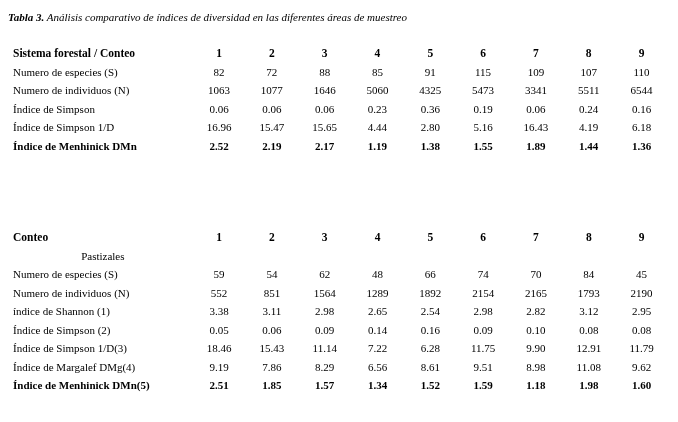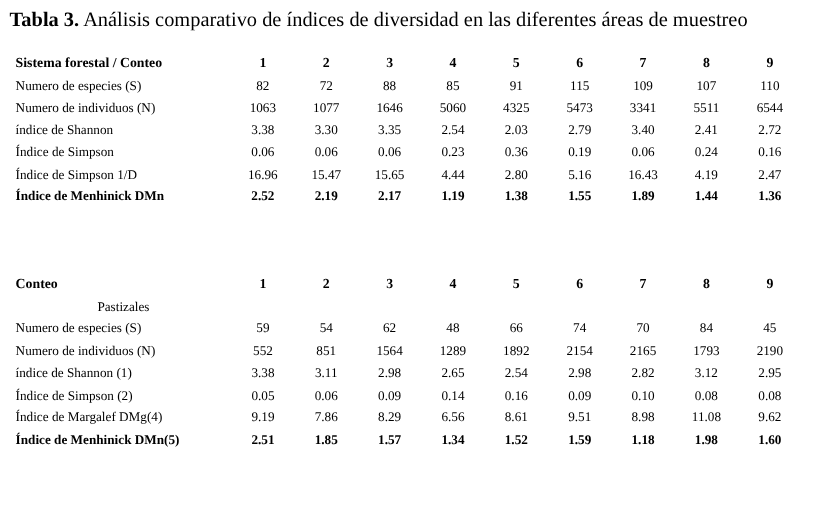--- a/index.html
+++ b/index.html
@@ -19,23 +19,24 @@
     width: 678px;
     height: 422px;
     padding: 0;
     box-sizing: border-box;
   }
   .caption {
     position: absolute;
     left: 8px;
     top: 10px;
     right: 8px;
-    font-size: 17px;
+    font-size: 11px;
     line-height: 14px;
     font-family: "Liberation Serif", serif;
+    font-style: italic;
   }
   .caption .cap-label {
     font-weight: bold;
   }
   table.data {
     position: absolute;
     left: 10px;
     width: 658px;
     border-collapse: collapse;
     font-size: 11px;
@@ -120,32 +121,20 @@
         <td class="num-cell">1077</td>
         <td class="num-cell">1646</td>
         <td class="num-cell">5060</td>
         <td class="num-cell">4325</td>
         <td class="num-cell">5473</td>
         <td class="num-cell">3341</td>
         <td class="num-cell">5511</td>
         <td class="num-cell">6544</td>
       </tr>
       <tr>
-        <td class="label-cell">índice de Shannon</td>
-        <td class="num-cell">3.38</td>
-        <td class="num-cell">3.30</td>
-        <td class="num-cell">3.35</td>
-        <td class="num-cell">2.54</td>
-        <td class="num-cell">2.03</td>
-        <td class="num-cell">2.79</td>
-        <td class="num-cell">3.40</td>
-        <td class="num-cell">2.41</td>
-        <td class="num-cell">2.72</td>
-      </tr>
-      <tr>
         <td class="label-cell">Índice de Simpson</td>
         <td class="num-cell">0.06</td>
         <td class="num-cell">0.06</td>
         <td class="num-cell">0.06</td>
         <td class="num-cell">0.23</td>
         <td class="num-cell">0.36</td>
         <td class="num-cell">0.19</td>
         <td class="num-cell">0.06</td>
         <td class="num-cell">0.24</td>
         <td class="num-cell">0.16</td>
@@ -153,21 +142,21 @@
       <tr>
         <td class="label-cell">Índice de Simpson 1/D</td>
         <td class="num-cell">16.96</td>
         <td class="num-cell">15.47</td>
         <td class="num-cell">15.65</td>
         <td class="num-cell">4.44</td>
         <td class="num-cell">2.80</td>
         <td class="num-cell">5.16</td>
         <td class="num-cell">16.43</td>
         <td class="num-cell">4.19</td>
-        <td class="num-cell">2.47</td>
+        <td class="num-cell">6.18</td>
       </tr>
       <tr class="rule-bottom">
         <td class="label-cell">Índice de Menhinick  DMn</td>
         <td class="num-cell">2.52</td>
         <td class="num-cell">2.19</td>
         <td class="num-cell">2.17</td>
         <td class="num-cell">1.19</td>
         <td class="num-cell">1.38</td>
         <td class="num-cell">1.55</td>
         <td class="num-cell">1.89</td>
@@ -245,20 +234,32 @@
         <td class="num-cell">0.06</td>
         <td class="num-cell">0.09</td>
         <td class="num-cell">0.14</td>
         <td class="num-cell">0.16</td>
         <td class="num-cell">0.09</td>
         <td class="num-cell">0.10</td>
         <td class="num-cell">0.08</td>
         <td class="num-cell">0.08</td>
       </tr>
       <tr>
+        <td class="label-cell">Índice de Simpson 1/D(3)</td>
+        <td class="num-cell">18.46</td>
+        <td class="num-cell">15.43</td>
+        <td class="num-cell">11.14</td>
+        <td class="num-cell">7.22</td>
+        <td class="num-cell">6.28</td>
+        <td class="num-cell">11.75</td>
+        <td class="num-cell">9.90</td>
+        <td class="num-cell">12.91</td>
+        <td class="num-cell">11.79</td>
+      </tr>
+      <tr>
         <td class="label-cell">Índice de Margalef DMg(4)</td>
         <td class="num-cell">9.19</td>
         <td class="num-cell">7.86</td>
         <td class="num-cell">8.29</td>
         <td class="num-cell">6.56</td>
         <td class="num-cell">8.61</td>
         <td class="num-cell">9.51</td>
         <td class="num-cell">8.98</td>
         <td class="num-cell">11.08</td>
         <td class="num-cell">9.62</td>

